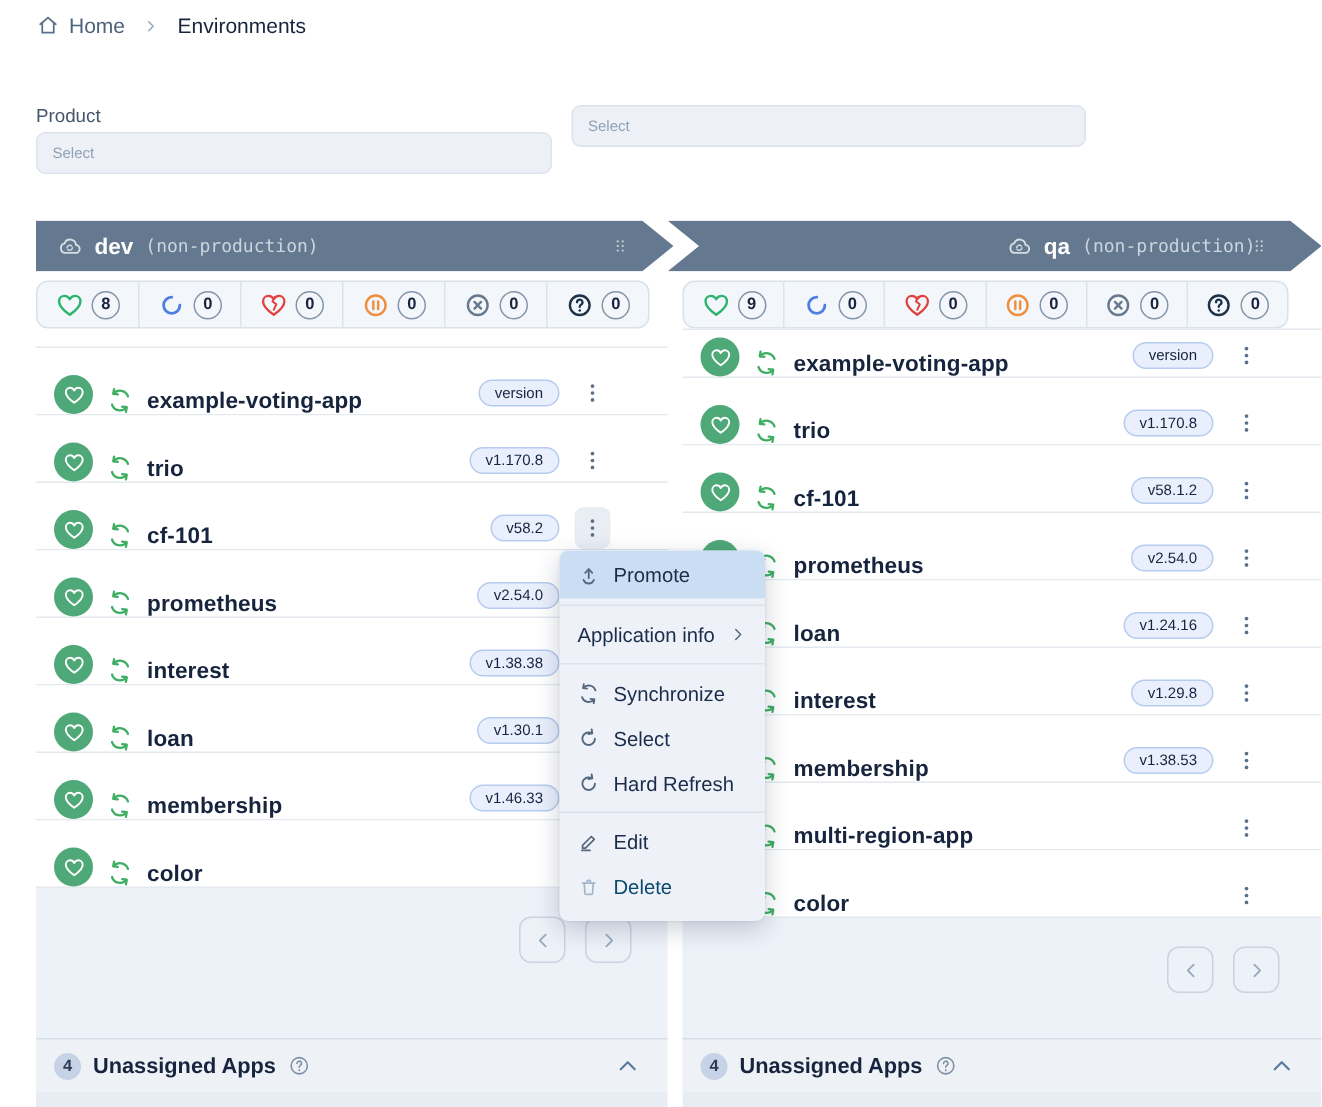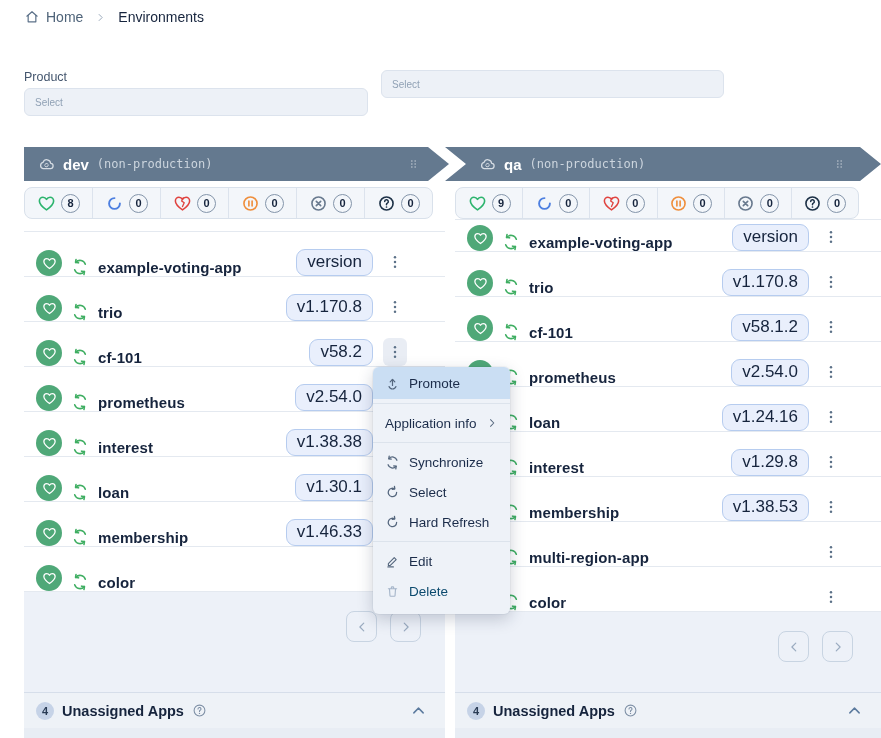--- a/index.html
+++ b/index.html
@@ -36,21 +36,21 @@
   .panel { position:absolute; top:147px; height:591px; display:flex; flex-direction:column; }
   #env-0 { left:24px; width:421px; }
   #env-1 { left:455px; width:426px; }
 
   .banner {
     flex:none; height:34px; background:var(--banner,#64798f); display:flex; align-items:center;
     gap:8px; padding:0 44px 0 14px; position:relative;
   }
   #env-0 .banner { width:calc(100% + 4px); clip-path:polygon(0 0, calc(100% - 21px) 0, 100% 50%, calc(100% - 21px) 100%, 0 100%); }
   #env-1 .banner { width:calc(100% + 10px); margin-left:-10px; padding-left:34px;
-    clip-path:polygon(0 0, calc(100% - 21px) 0, 100% 50%, calc(100% - 21px) 100%, 0 100%, 21px 50%); }
+    clip-path:polygon(0 0, calc(100% - 21px) 0, 100% 50%, calc(100% - 21px) 100%, 0 100%, 21px 50%);justify-content:flex-end; }
   .env-cloud { width:17px; height:17px; color:#d6dde4; flex:none; }
   .env-name { font-weight:700; font-size:15px; color:#fff; }
   .env-type { font-family:"DejaVu Sans Mono", monospace; font-size:12px; color:#ccd5de; }
   .drag { position:absolute; right:30px; top:50%; transform:translateY(-50%); width:11px; height:15px; color:rgba(255,255,255,.6); cursor:grab; }
   #env-1 .drag { right:36px; }
 
   .statusbar {
     flex:none; height:32px; margin:6px 12px 0 0; background:#f3f6fa;
     border:1px solid #d9e1eb; border-radius:8px; display:flex;
   }
@@ -81,21 +81,21 @@
   .health-badge {
     flex:none; width:26px; height:26px; border-radius:50%; background:var(--health-circle,#4fa878);
     color:#fff; display:flex; align-items:center; justify-content:center;
   }
   .health-badge svg { width:15px; height:15px; }
   .row-sync { flex:none; width:18px; height:18px; color:var(--sync-green,#3fae62); }
   .app-name { font-size:15px; font-weight:700; color:var(--accent-navy); letter-spacing:.1px; }
   .row-right { margin-left:auto; display:flex; align-items:center; gap:10px; }
   .version-badge {
     padding:2.5px 10px; background:var(--badge-bg,#e9effc); border:1px solid var(--badge-border,#b6ccef);
-    border-radius:9px; font-size:17px; color:var(--accent-navy); white-space:nowrap;
+    border-radius:9px; font-size:10px; color:var(--accent-navy); white-space:nowrap;
   }
   .kebab { width:24px; height:28px; border-radius:6px; display:flex; align-items:center; justify-content:center; color:#5c7188; cursor:pointer; }
   .kebab.active { background:#e9edf4; }
   .kebab svg { width:16px; height:16px; }
 
   .spacer { flex:1; background:#edf1f8; display:flex; justify-content:flex-end; align-items:flex-start; gap:13px; padding:19px 24px 0 0; }
   #env-1 .spacer { padding-right:28px; }
   .page-btn {
     width:31px; height:31px; border:1px solid #c8d4e2; border-radius:8px; background:transparent;
     display:flex; align-items:center; justify-content:center; color:#9aabc0; cursor:pointer;

